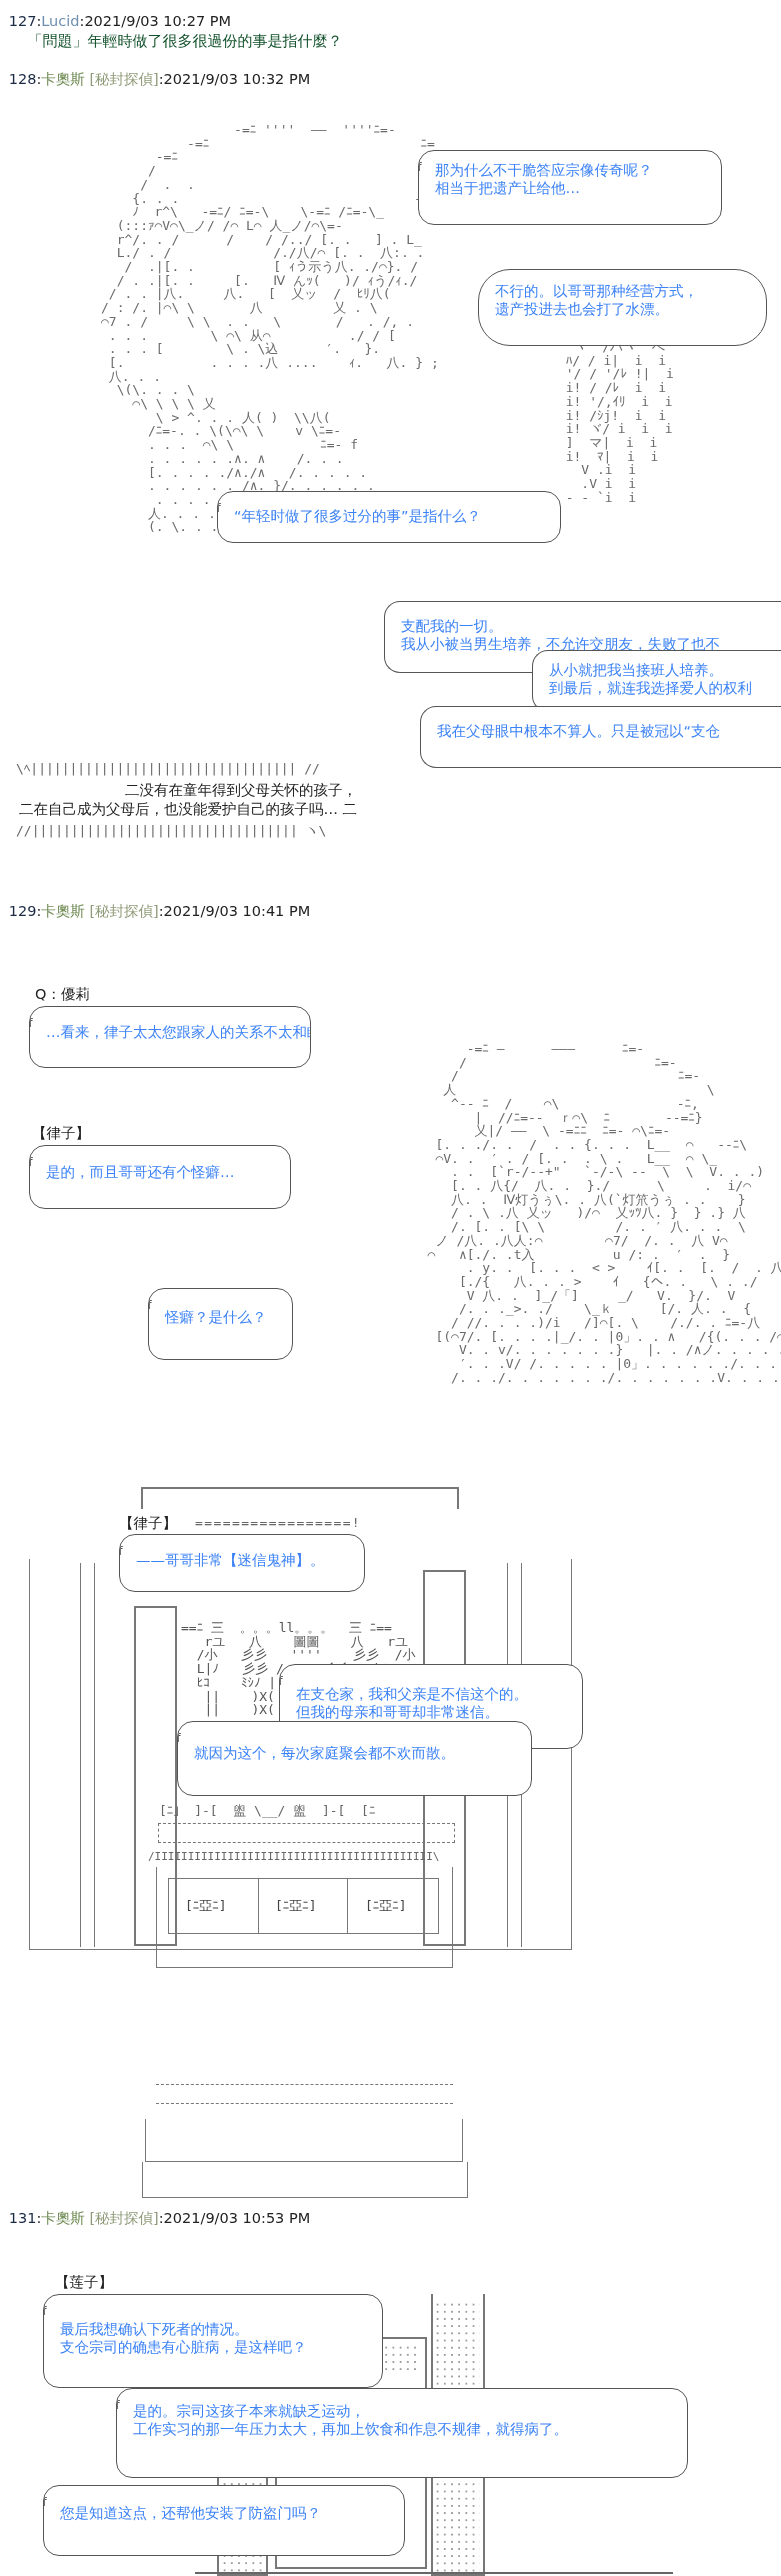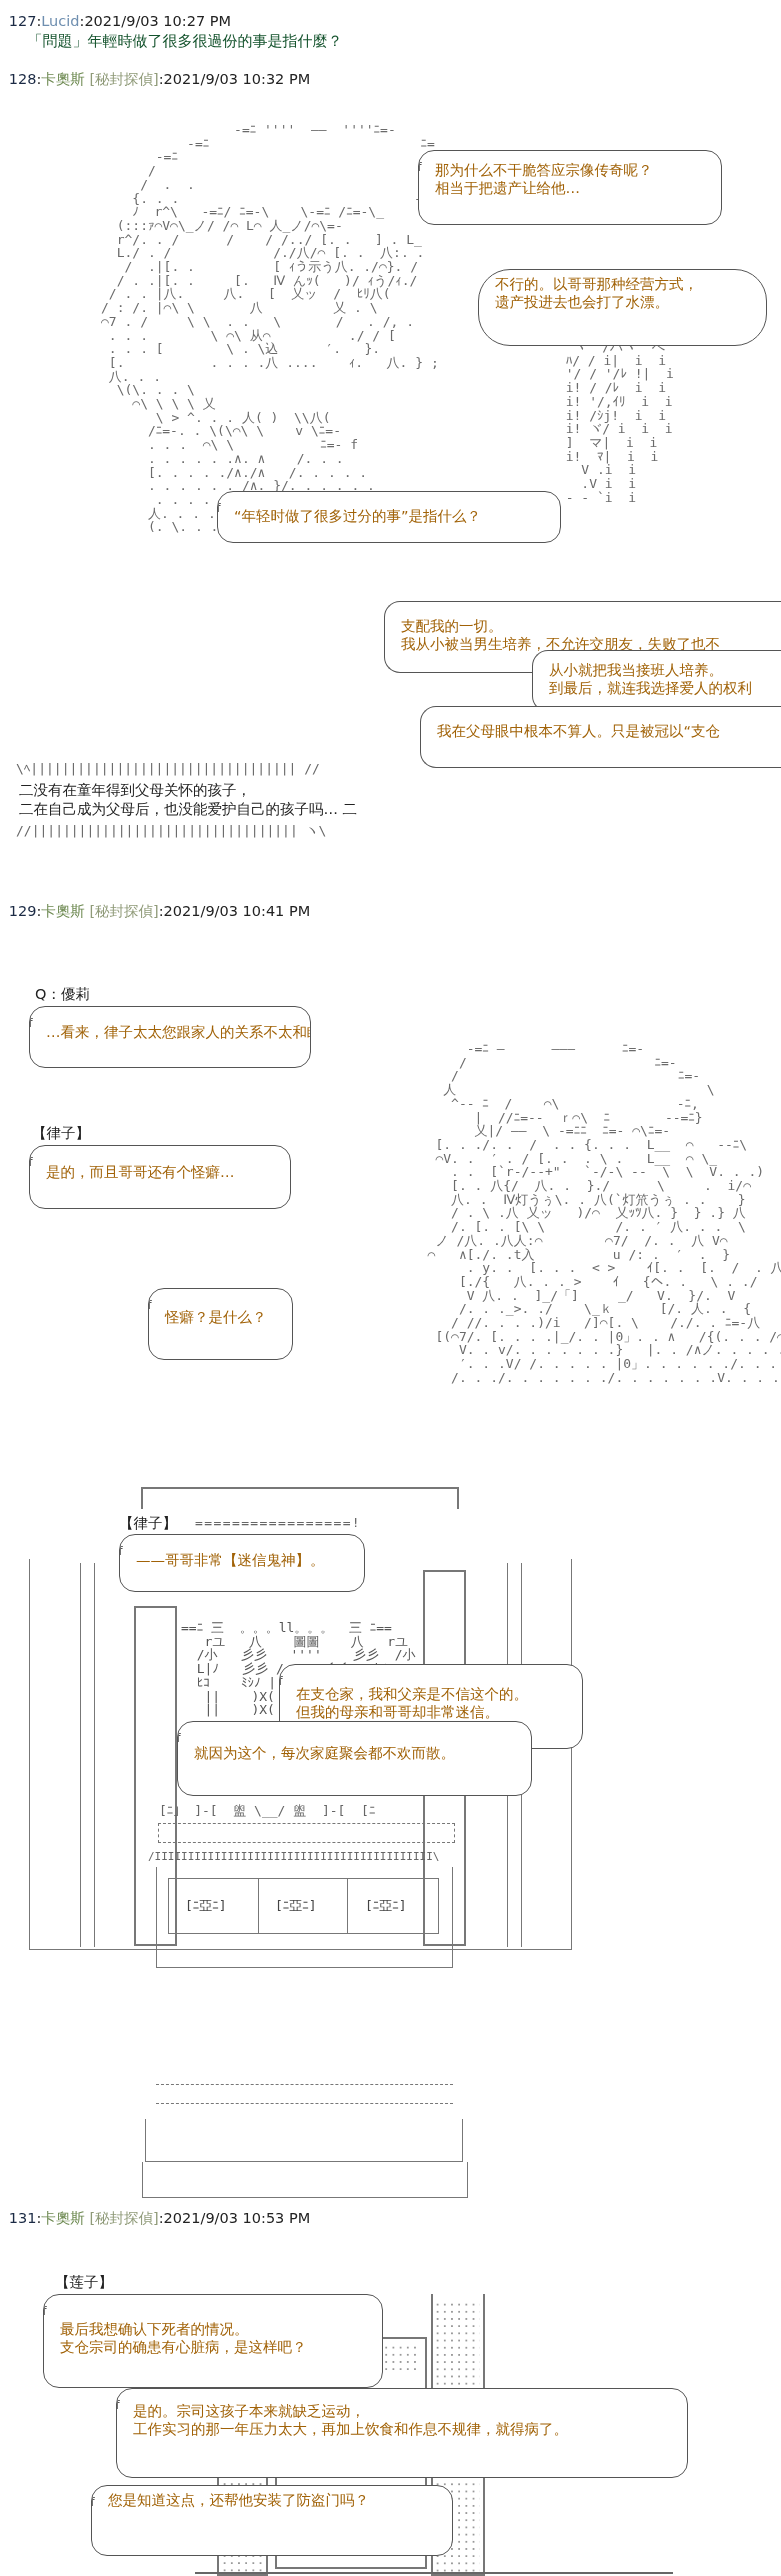--- a/index.html
+++ b/index.html
@@ -1,27 +1,27 @@
 <!DOCTYPE html>
 <html style="font-size:11.6px"><head>
 <meta charset="utf-8">
 <style>
   html, body { margin:0; padding:0; background:#ffffff; }
   body { width:781px; height:2576px; position:relative; overflow:hidden;
          font-family:"DejaVu Sans", "Liberation Sans", sans-serif; color:#1a1a1a; }
-  .abs { position:absolute; }
+  .abs { position:absolute;text-align:right; }
   .post-header { font-size:14.5px; line-height:17.4px; white-space:nowrap; color:#222; }
   .post-header .num { color:#1b2a44; }
   .post-header .name { color:#6e8a52; }
   .post-header .name-lucid { color:#6f8fb0; }
   .post-header .trip { color:#8f9a78; }
   .post-body { font-size:15px; line-height:19px; white-space:nowrap; color:#14532d; }
   .bubble { position:absolute; border:1.4px solid #555; border-radius:16px; background:#fff;
             padding:10px 16px; box-sizing:border-box; font-size:14.5px; line-height:18px;
-            color:#a16207; white-space:nowrap; overflow:hidden; }
+            color:#3b82f6; white-space:nowrap; overflow:hidden; }
   .bubble .line { display:block; }
   .bubble.tail::before { content:"f"; position:absolute; left:-1.4px; top:7.2px; font-size:11.6px; color:#555; }
   .label { font-size:14.5px; line-height:17.4px; color:#222; white-space:nowrap; }
   .aa { position:absolute; margin:0; font-family:"DejaVu Sans Mono", "Liberation Mono", monospace;
         font-size:13px; line-height:13.7px; color:#6a6a6a; white-space:pre; pointer-events:none; }
   .caption { font-size:14.5px; line-height:19px; color:#222; white-space:nowrap; }
   .rays { font-family:"DejaVu Sans Mono", monospace; color:#666; font-size:13px; white-space:pre; }
   .frame { position:absolute; border:1.4px solid #777; box-sizing:border-box; }
   .frame.dbl { border-style:double; border-width:2.9px; }
   .dotgrid { position:absolute; background-image:radial-gradient(#999 0.7px, transparent 0.9px);
@@ -80,21 +80,21 @@
   ]  マ|  i  i
   i!  ﾏ|  i  i
     V .i  i
     .V i  i
   - - `i  i</pre>
 
 <div class="bubble tail" style="left:418px; top:150px; width:304px; height:75px;">
   <span class="line">那为什么不干脆答应宗像传奇呢？</span>
   <span class="line">相当于把遗产让给他…</span>
 </div>
-<div class="bubble tail" style="left:478px; top:269px; width:289px; height:77px; padding-top:5px;border-radius:32px;">
+<div class="bubble tail" style="left:478px; top:269px; width:289px; height:77px; padding-top:12px;border-radius:32px;">
   <span class="line">不行的。以哥哥那种经营方式，</span>
   <span class="line">遗产投进去也会打了水漂。</span>
 </div>
 <div class="bubble tail" style="left:217px; top:491px; width:344px; height:52px; padding-top:14.5px;">
   <span class="line">“年轻时做了很多过分的事”是指什么？</span>
 </div>
 <div class="bubble" style="left:384px; top:601px; width:434px; height:72px; padding-top:14.5px; border-right:none; border-radius:16px 0 0 16px;">
   <span class="line">支配我的一切。</span>
   <span class="line">我从小被当男生培养，不允许交朋友，失败了也不</span>
 </div>
@@ -215,17 +215,17 @@
 
 <div class="abs label" style="left:55px; top:2274px;">【莲子】</div>
 <div class="bubble tail" style="left:43px; top:2294px; width:340px; height:94px; padding-top:24.6px;">
   <span class="line">最后我想确认下死者的情况。</span>
   <span class="line">支仓宗司的确患有心脏病，是这样吧？</span>
 </div>
 <div class="bubble tail" style="left:116px; top:2388px; width:572px; height:90px; padding-top:13px;">
   <span class="line">是的。宗司这孩子本来就缺乏运动，</span>
   <span class="line">工作实习的那一年压力太大，再加上饮食和作息不规律，就得病了。</span>
 </div>
-<div class="bubble tail" style="left:43px; top:2485px; width:362px; height:71px; padding-top:5px;margin-left:48px;">
+<div class="bubble tail" style="left:43px; top:2485px; width:362px; height:71px; padding-top:18px;">
   <span class="line">您是知道这点，还帮他安装了防盗门吗？</span>
 </div>
 <div class="abs" style="left:195px; top:2572px; width:478px; border-top:2.2px solid #666;"></div>
 
 
 </body></html>

